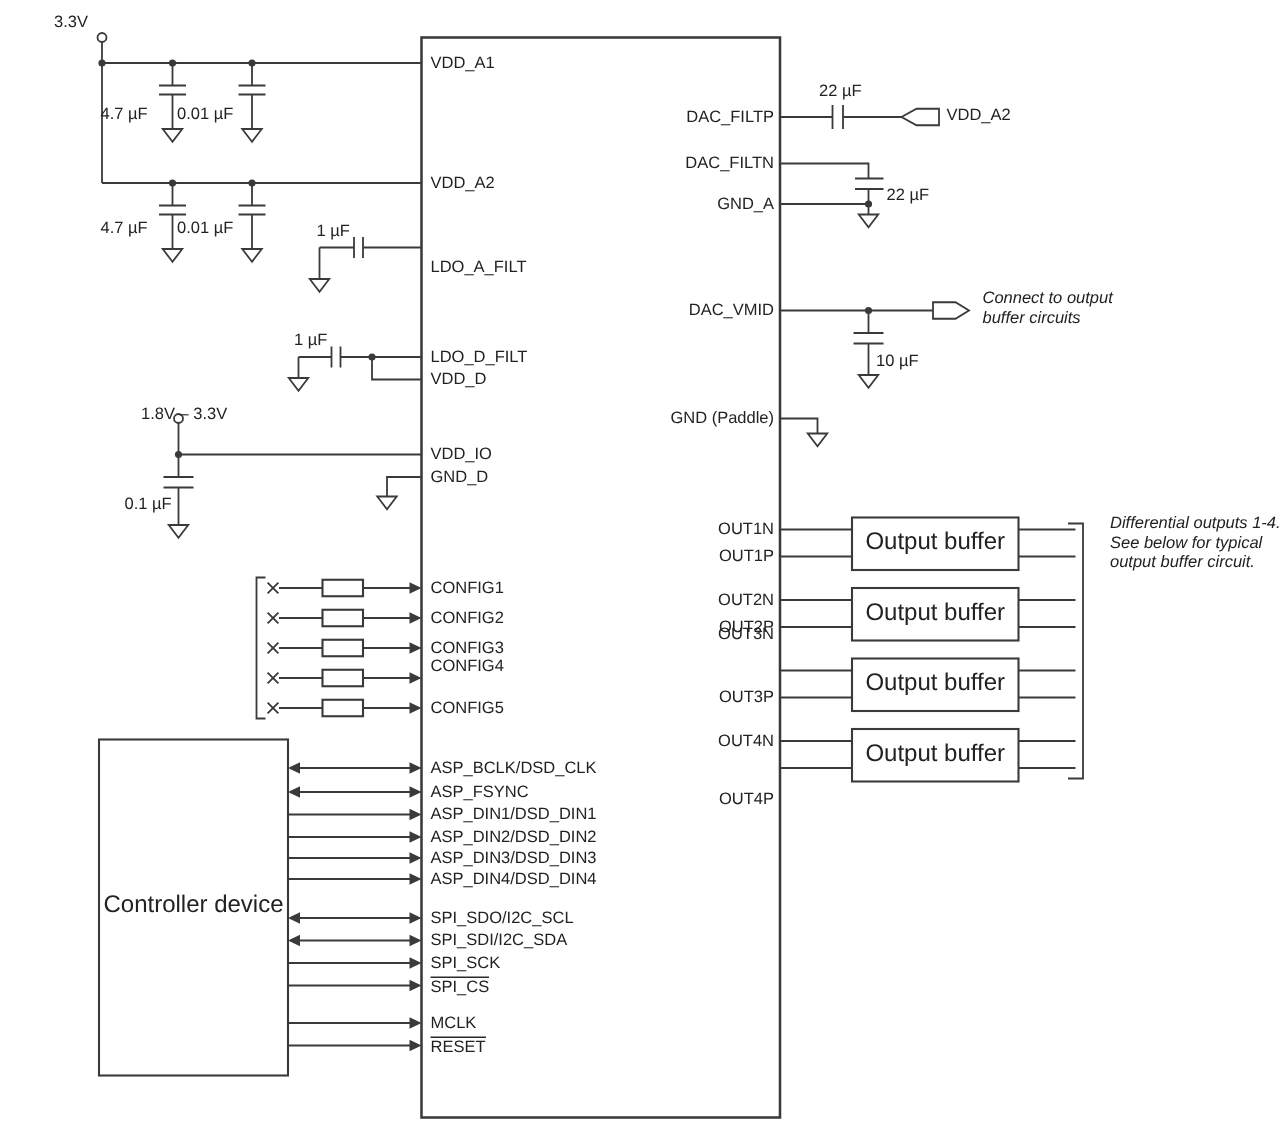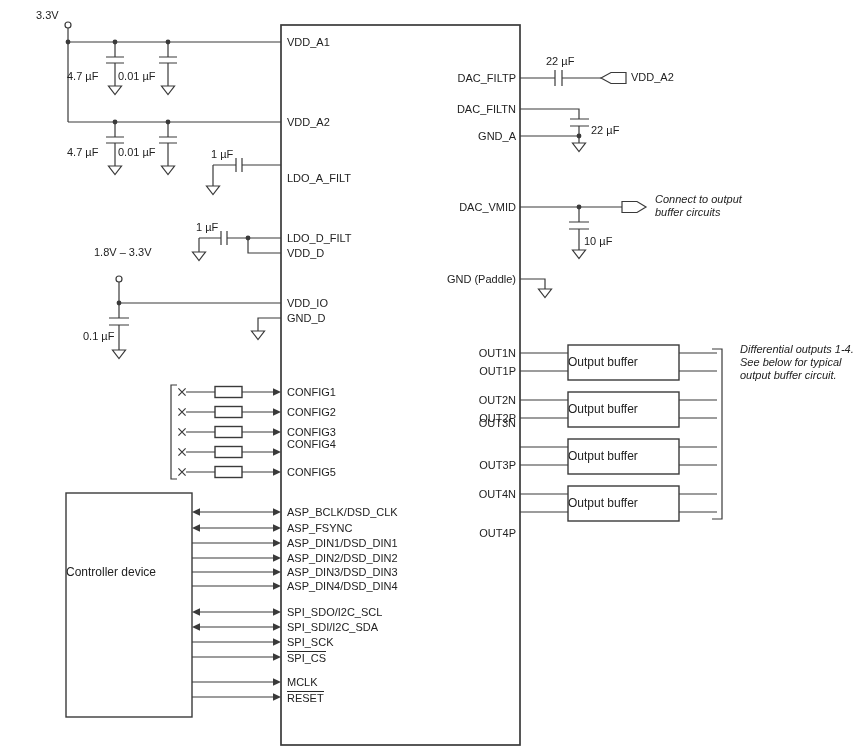--- a/index.html
+++ b/index.html
@@ -7,21 +7,21 @@
          font-family:"Liberation Sans",sans-serif;color:#222;overflow:hidden;}
   svg{position:absolute;left:0;top:0;}
   .w{fill:none;stroke:#3a3a3a;stroke-width:1.2;}
   .box{fill:none;stroke:#3a3a3a;stroke-width:1.4;}
   .thick{stroke-width:1.7;}
   .lbl{position:absolute;font-size:11px;line-height:12px;white-space:nowrap;}
   .pinl{left:287px;}
   .pinr{left:416px;width:100px;text-align:right;}
   .ra{}
   .it{font-style:italic;line-height:13px;}
-  .ctr{font-size:12px;}
+  .ctr{text-align:center;font-size:16px;}
   .ov{display:inline-block;border-top:1.1px solid #2a2a2a;padding-top:0px;}
 </style>
 </head>
 <body>
 
 <div id="stage">
 
 <svg width="858" height="751" viewBox="0 0 858 751">
   <defs>
     <path id="gndT" d="M-6.5,0 H6.5 L0,8.5 Z" fill="#fff" stroke="#3a3a3a" stroke-width="1.2"></path>
@@ -162,21 +162,21 @@
   </g>
 </svg>
 
 <div class="lbl" style="left:36px;top:9px">3.3V</div>
 <div class="lbl ra" style="left:67px;top:70px;width:40px">4.7 µF</div>
 <div class="lbl ra" style="left:118px;top:70px;width:40px">0.01 µF</div>
 <div class="lbl ra" style="left:67px;top:146px;width:40px">4.7 µF</div>
 <div class="lbl ra" style="left:118px;top:146px;width:40px">0.01 µF</div>
 <div class="lbl" style="left:211px;top:148px">1 µF</div>
 <div class="lbl" style="left:196px;top:221px">1 µF</div>
-<div class="lbl" style="left:94px;top:246px">1.8V – 3.3V</div>
+<div class="lbl" style="left:94px;top:270px">1.8V – 3.3V</div>
 <div class="lbl" style="left:83px;top:330px">0.1 µF</div>
 
 <div class="lbl pinl" style="top:36px">VDD_A1</div>
 <div class="lbl pinl" style="top:116px">VDD_A2</div>
 <div class="lbl pinl" style="top:172px">LDO_A_FILT</div>
 <div class="lbl pinl" style="top:232px">LDO_D_FILT</div>
 <div class="lbl pinl" style="top:247px">VDD_D</div>
 <div class="lbl pinl" style="top:297px">VDD_IO</div>
 <div class="lbl pinl" style="top:312px">GND_D</div>
 <div class="lbl pinl" style="top:386px">CONFIG1</div>
@@ -219,19 +219,19 @@
   <div>Connect to output</div>
   <div>buffer circuits</div>
 </div>
 
 <div class="lbl it" style="left:740px;top:343px">
   <div>Differential outputs 1-4.</div>
   <div>See below for typical</div>
   <div>output buffer circuit.</div>
 </div>
 
-<div class="lbl ctr" style="left:66px;top:566px;width:113px">Controller device</div>
+<div class="lbl ctr" style="left:66px;top:598px;width:126px">Controller device</div>
 <div class="lbl ctr" style="left:568px;top:356px;width:111px">Output buffer</div>
 <div class="lbl ctr" style="left:568px;top:403px;width:111px">Output buffer</div>
 <div class="lbl ctr" style="left:568px;top:450px;width:111px">Output buffer</div>
 <div class="lbl ctr" style="left:568px;top:497px;width:111px">Output buffer</div>
 
 </div>
 
 </body></html>

